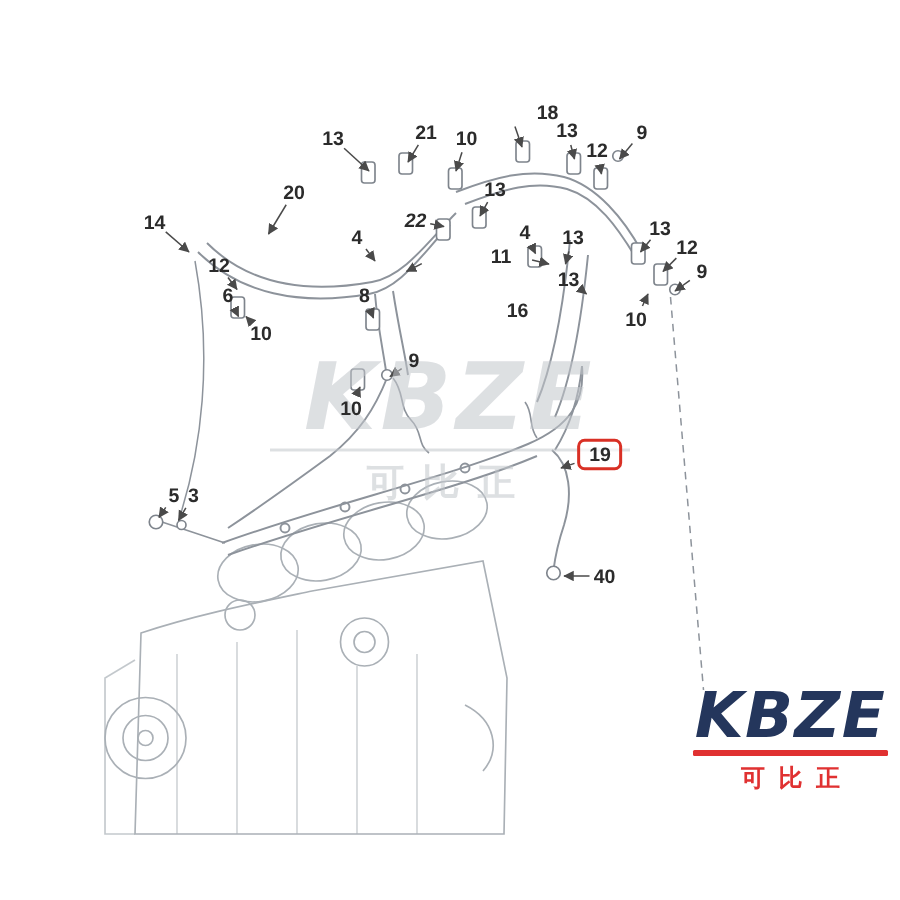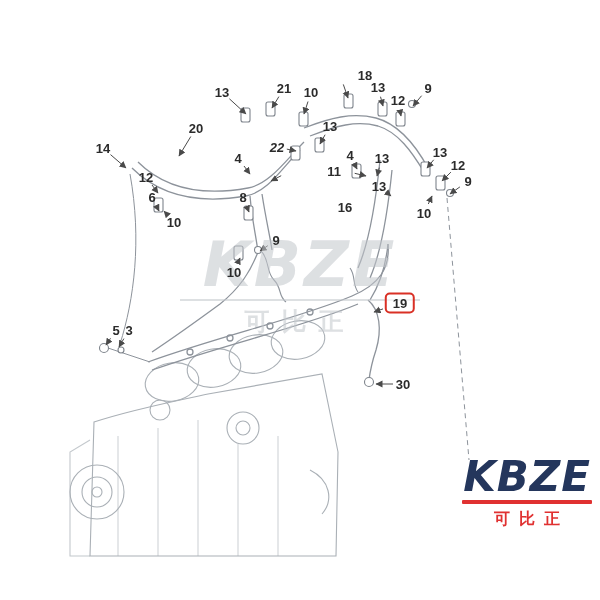--- a/index.html
+++ b/index.html
@@ -188,21 +188,21 @@
       <div class="callout" style="left: 468px; top: 181px;">9</div>
       <div class="callout" style="left: 152px; top: 197px;">6</div>
       <div class="callout" style="left: 174px; top: 222px;">10</div>
       <div class="callout" style="left: 243px; top: 197px;">8</div>
       <div class="callout" style="left: 379px; top: 186px;">13</div>
       <div class="callout" style="left: 424px; top: 213px;">10</div>
       <div class="callout" style="left: 276px; top: 240px;">9</div>
       <div class="callout" style="left: 234px; top: 272px;">10</div>
       <div class="callout" style="left: 116px; top: 330px;">5</div>
       <div class="callout" style="left: 129px; top: 330px;">3</div>
-      <div class="callout" style="left: 403px; top: 384px;">30</div>
+      <div class="callout" style="left: 403px; top: 384px;">40</div>
       <div class="callout highlight" style="left: 400px; top: 303px; text-align: right;">19</div>
     </div>
 
   <div class="logo">
     <div class="logo-brand">KBZE</div>
     <div class="logo-underline"></div>
     <div class="logo-cjk">可比正</div>
   </div>
 
 </div>

